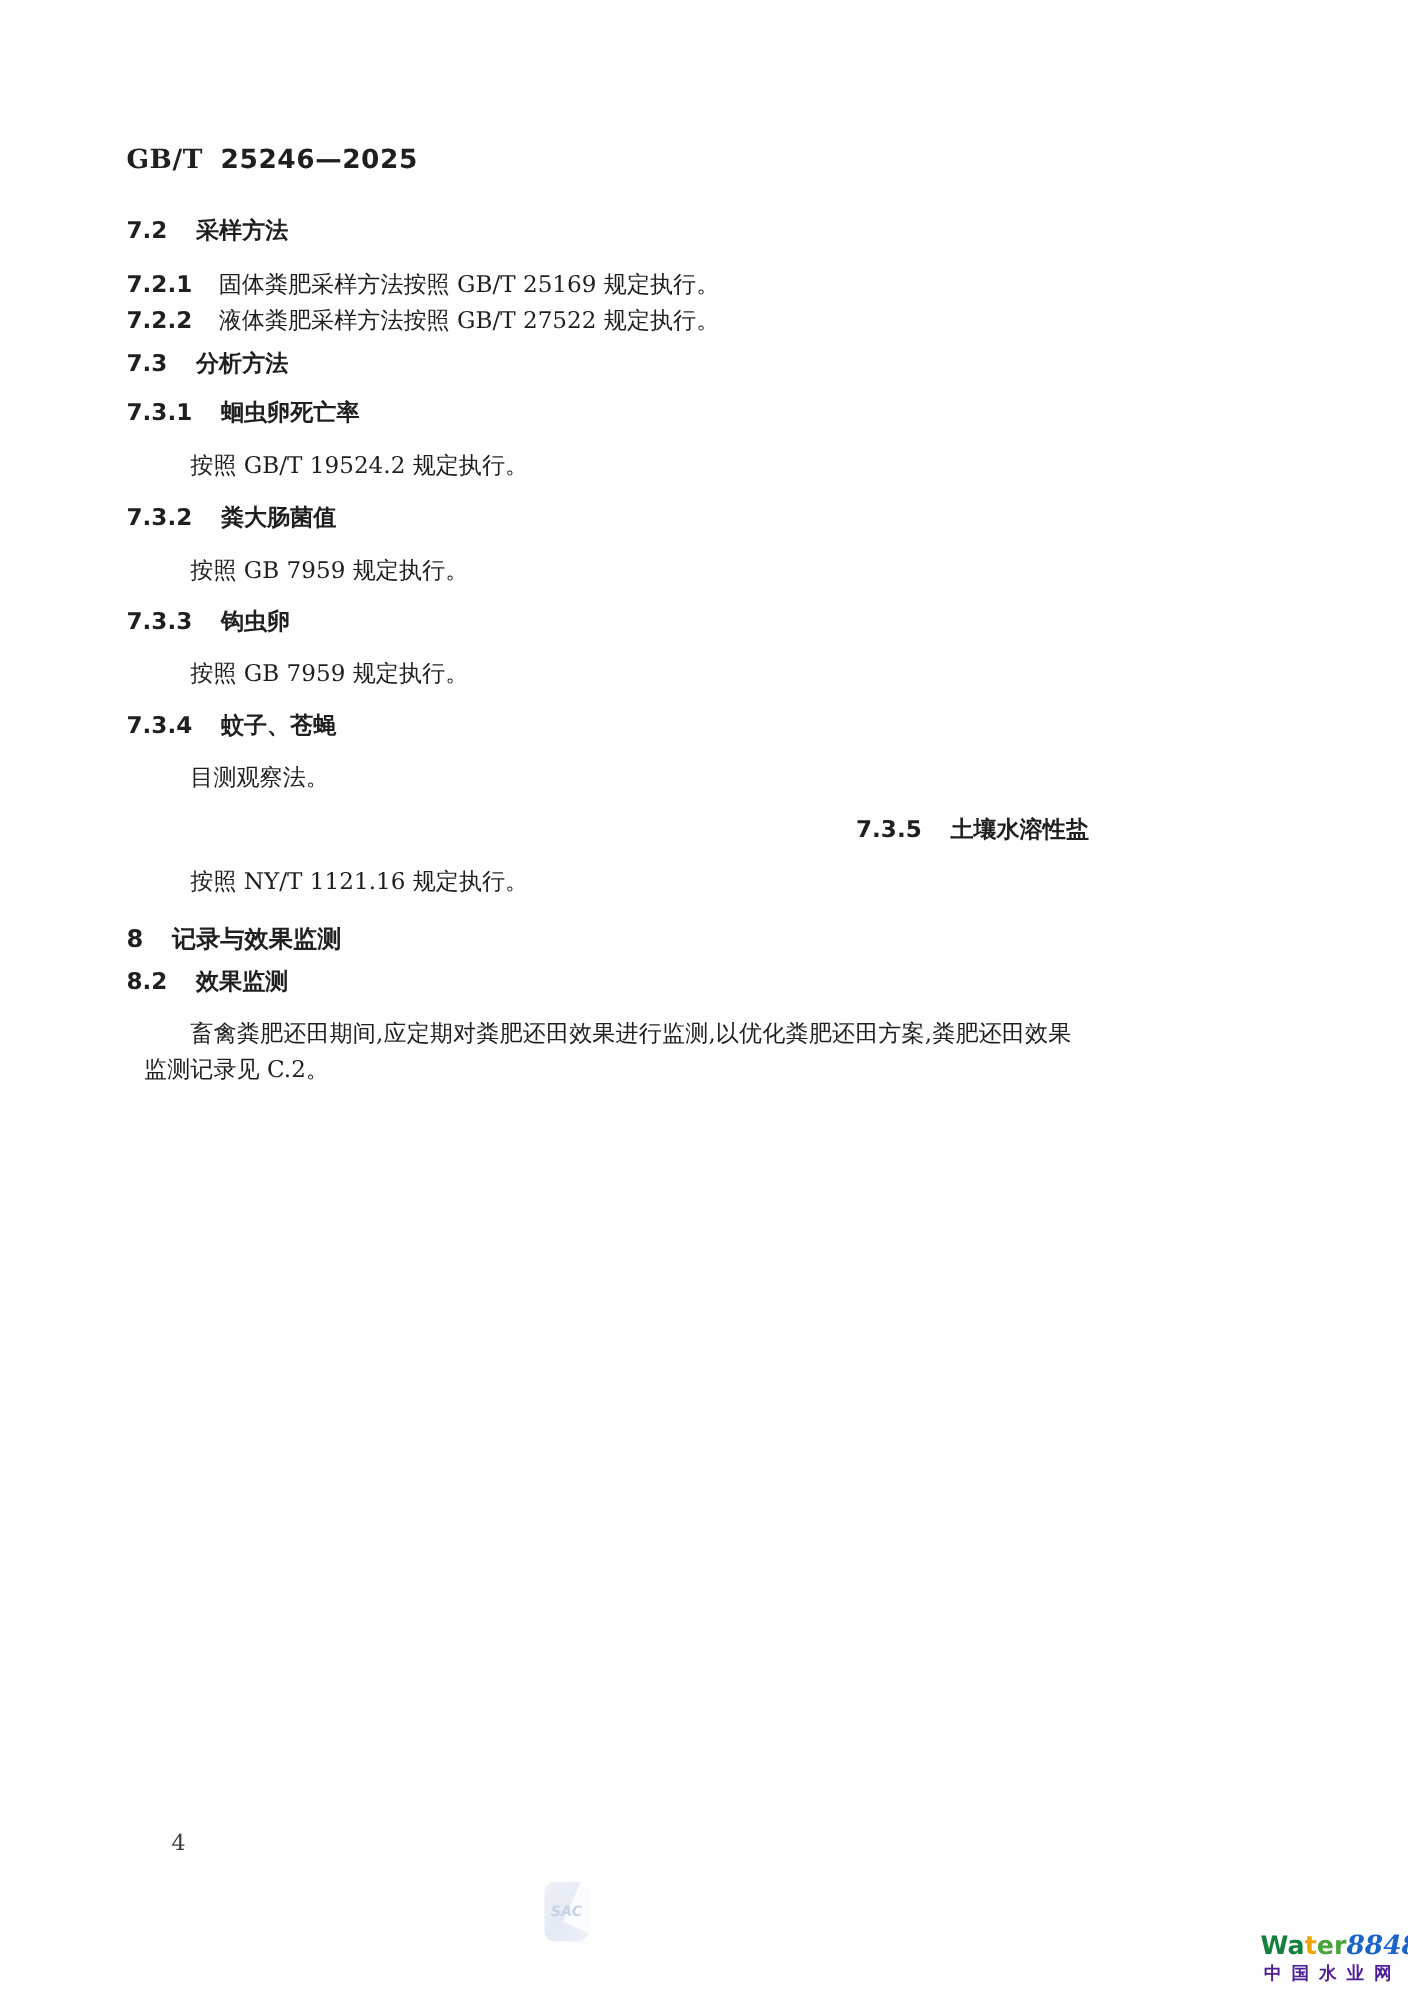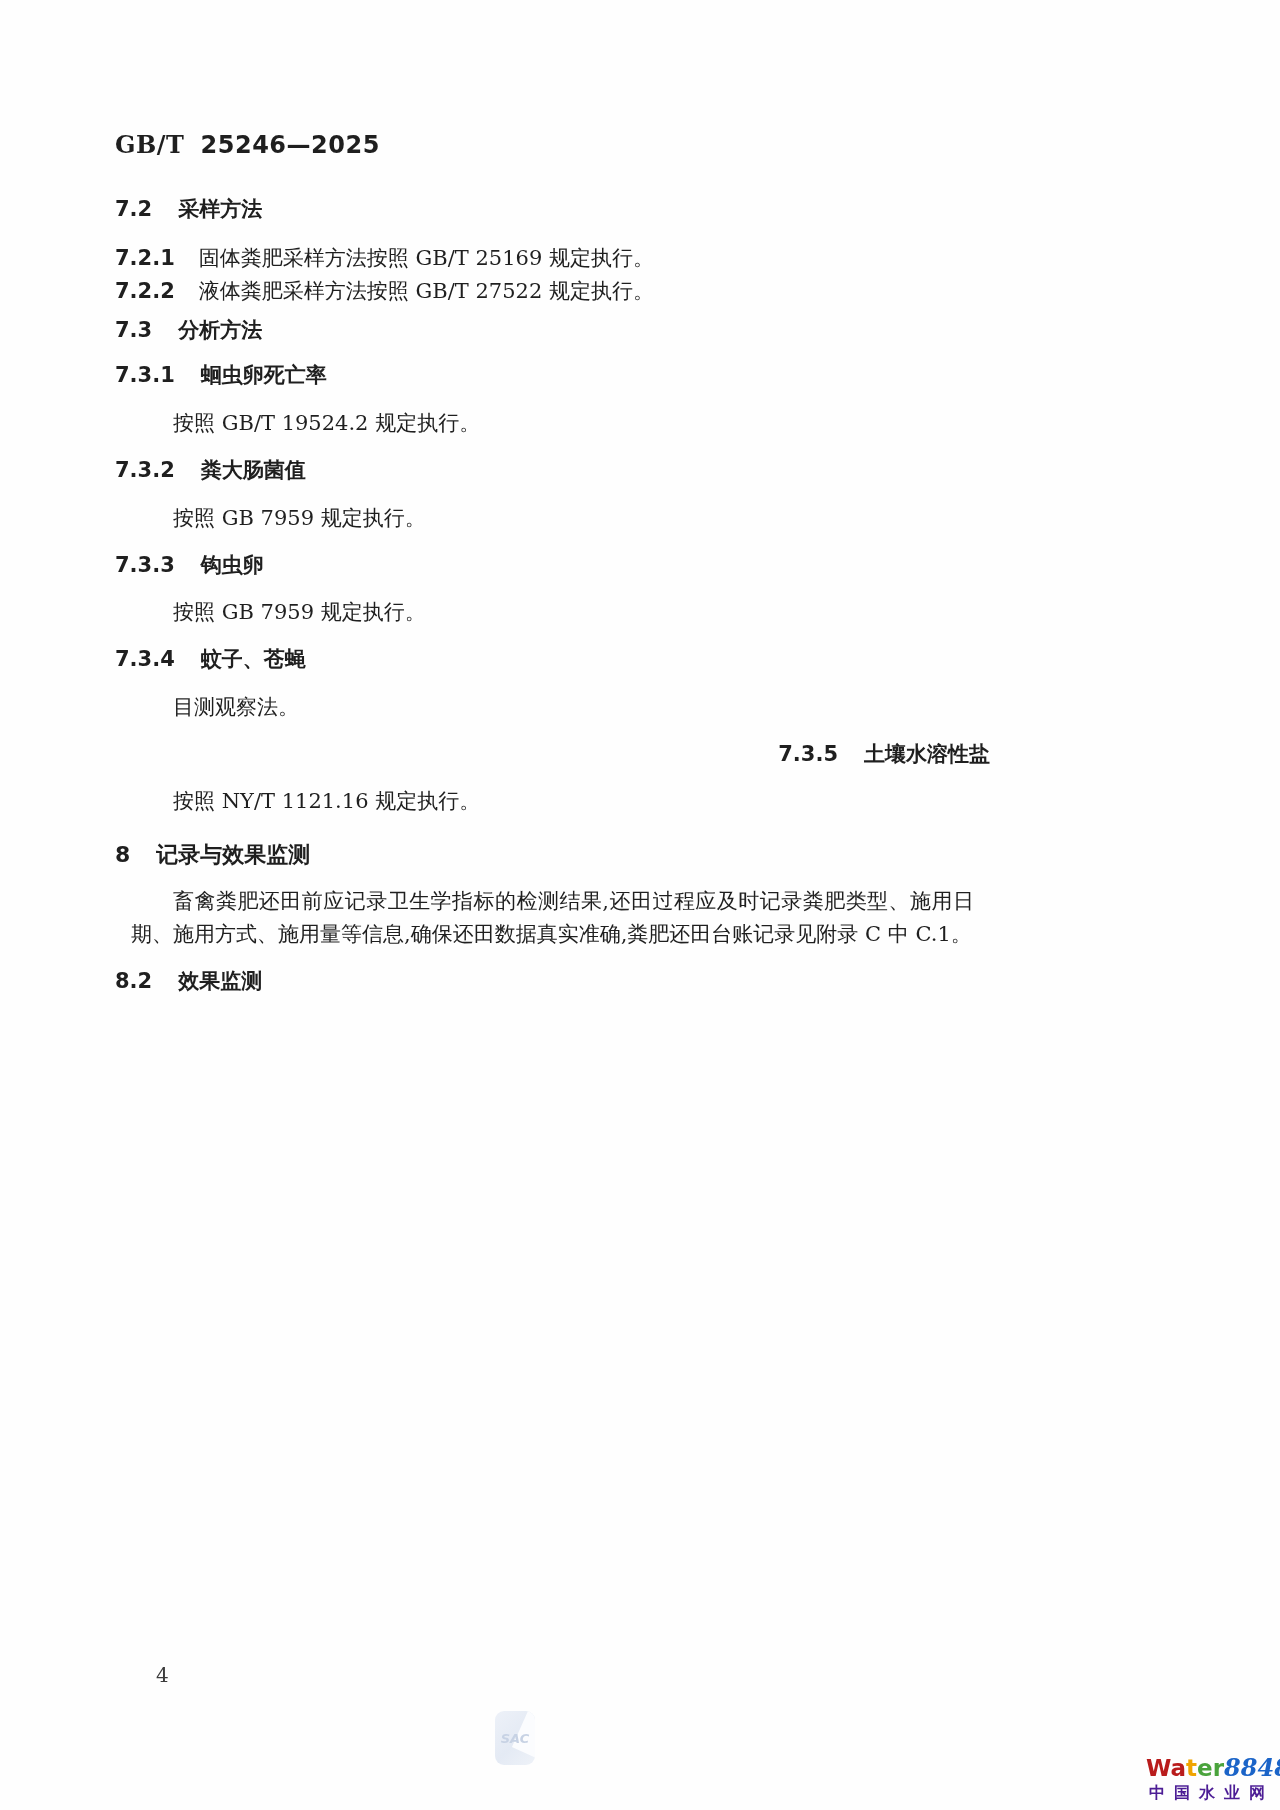--- a/index.html
+++ b/index.html
@@ -89,21 +89,21 @@
     position:absolute;left:1146px;top:1756px;
     width:128px;
     text-align:right;
     line-height:1;
   }
   .water-line1{
     font-family:"DejaVu Sans","Liberation Sans",sans-serif;
     font-weight:bold;font-size:23px;
     white-space:nowrap;
   }
-  .w-blue{color:#b91c1c;}
+  .w-blue{color:#15803d;}
   .w-yellow{color:#f0a400;}
   .w-green{color:#4aa33c;}
   .w-num{
     color:#1b64c8;
     font-family:"DejaVu Serif","Liberation Serif",serif;
     font-style:italic;font-weight:bold;
     font-size:24px;
   }
   .water-line2{
     margin-top:5px;
@@ -164,25 +164,25 @@
 
     <h3 class="h-sec" style="margin-top:6px;text-align:right;">
       <span class="h-num">7.3.5</span><span>土壤水溶性盐</span>
     </h3>
     <p class="para" style="margin-top:17px;">按照 NY/T 1121.16 规定执行。</p>
 
     <h2 class="h-sec h-chapter" style="margin-top:23px;">
       <span class="h-num">8</span><span>记录与效果监测</span>
     </h2>
 
-    <p class="para" style="margin-top:16px;">畜禽粪肥还田前应记录卫生学指标的检测结果,还田过程应及时记录粪肥类型、施用日期、施用方式、施用量等信息,确保还田数据真实准确,粪肥还田台账记录见附录 C 中 C.1。</p>
 
     <h3 class="h-sec" style="margin-top:9px;">
       <span class="h-num">8.2</span><span>效果监测</span>
     </h3>
+    <p class="para" style="margin-top:17px;">畜禽粪肥还田期间,应定期对粪肥还田效果进行监测,以优化粪肥还田方案,粪肥还田效果监测记录见 C.2。</p>
 
   </div>
 
   <div class="page-number">4</div>
 
   <div class="sac-watermark">
     <span class="sac-text">SAC</span>
   </div>
 
   <div class="water-logo">

